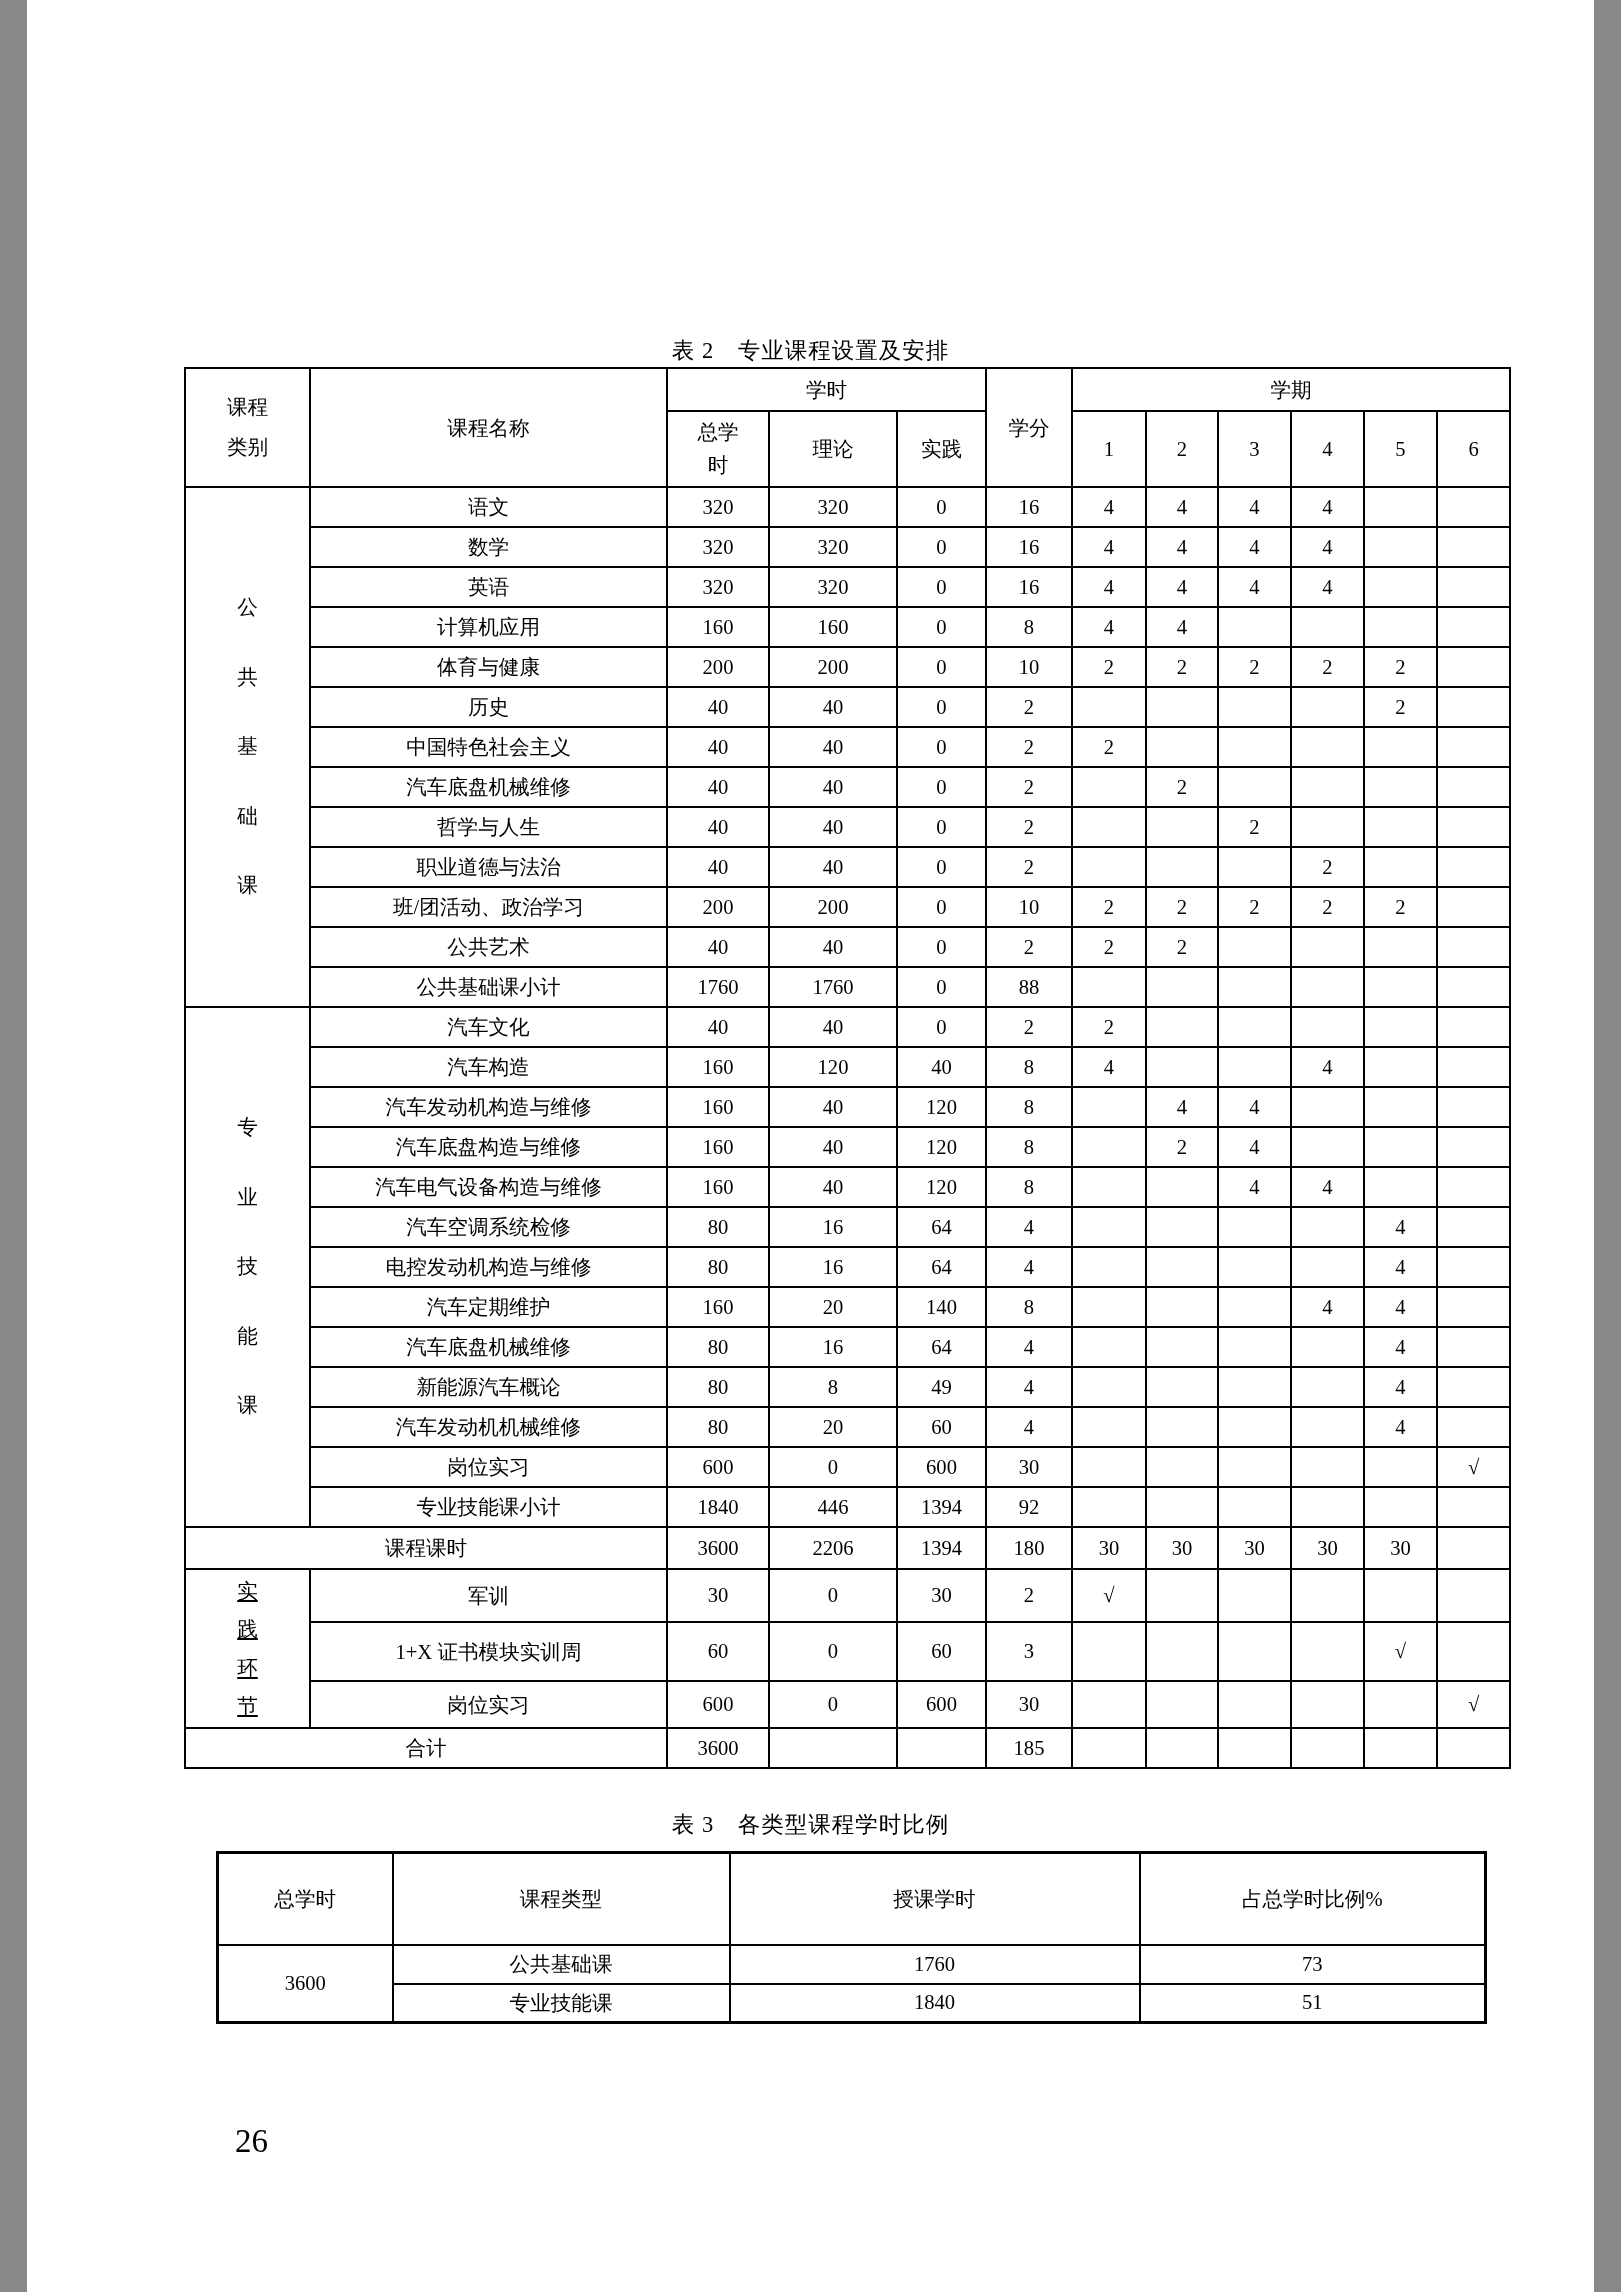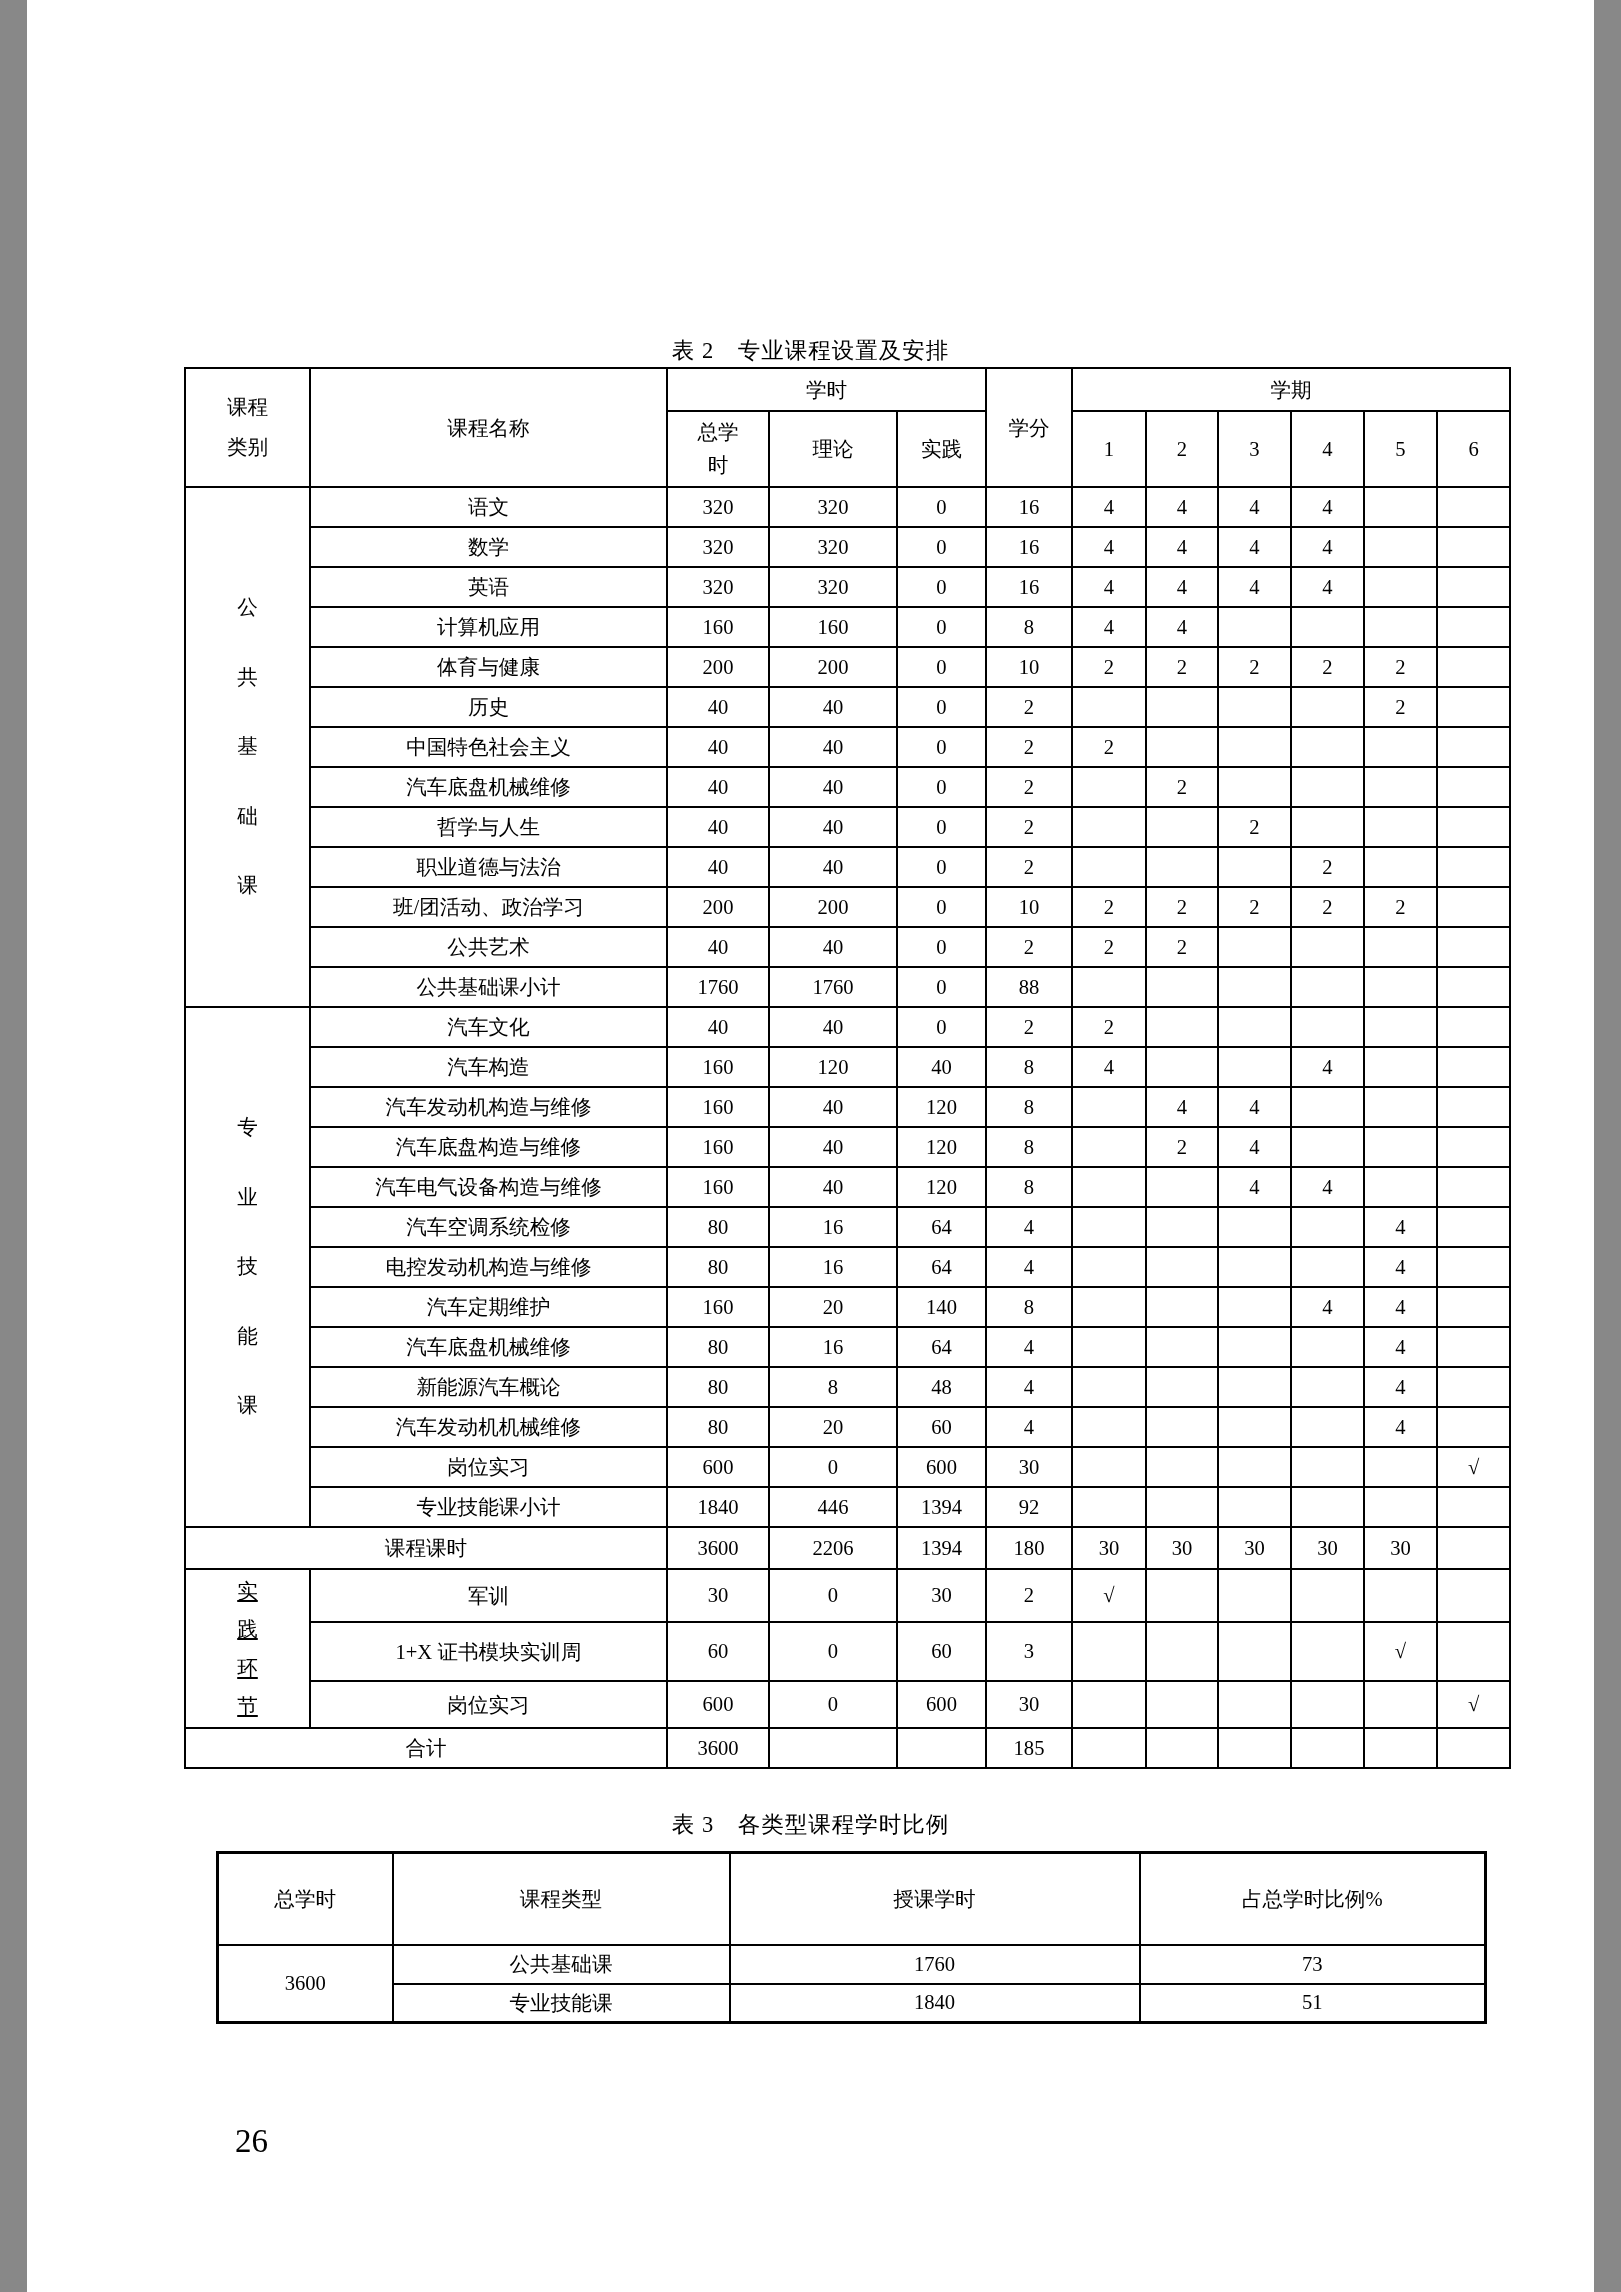--- a/index.html
+++ b/index.html
@@ -389,21 +389,21 @@
           <td></td>
           <td></td>
           <td></td>
           <td>4</td>
           <td></td>
         </tr>
         <tr>
           <td>新能源汽车概论</td>
           <td>80</td>
           <td>8</td>
-          <td>48</td>
+          <td>49</td>
           <td>4</td>
           <td></td>
           <td></td>
           <td></td>
           <td></td>
           <td>4</td>
           <td></td>
         </tr>
         <tr>
           <td>汽车发动机机械维修</td>

